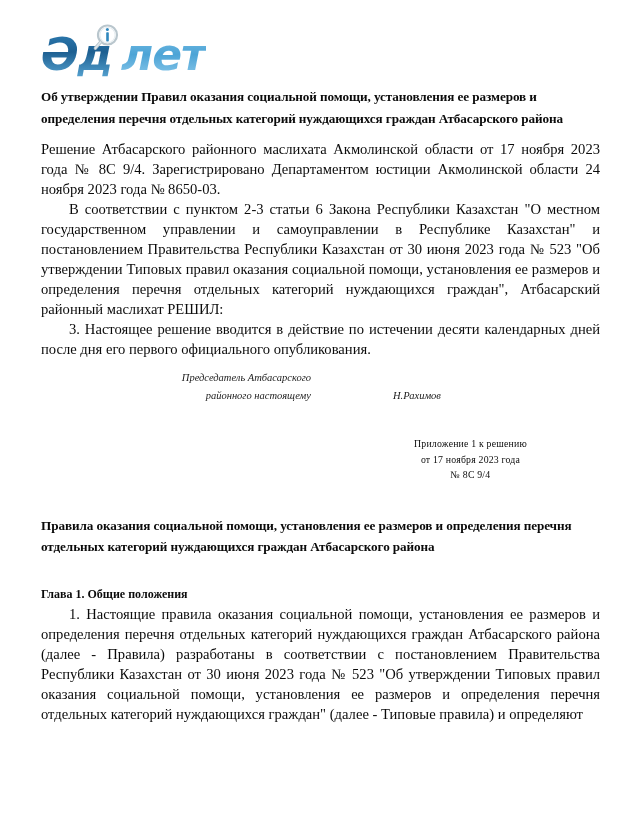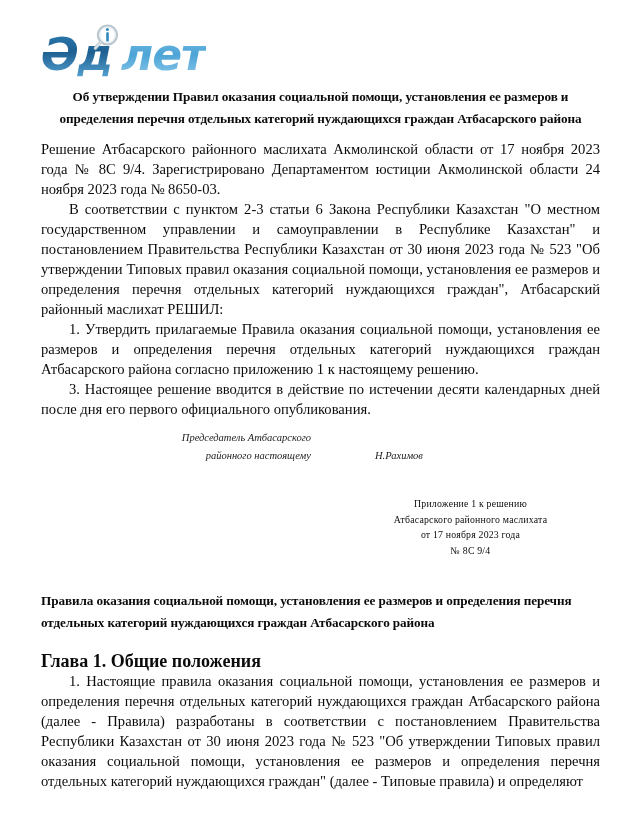--- a/index.html
+++ b/index.html
@@ -73,21 +73,21 @@
     height: 27px;
     pointer-events: none;
   }
 
   
   .doc-title {
     font-family: "Liberation Serif", serif;
     font-weight: 700;
     font-size: 13.2px;
     line-height: 21.5px;
-    text-align: center;
+    text-align: left;
     margin: 0 0 10px 0;
     letter-spacing: -0.1px;
   }
   p.body-text {
     font-size: 14.6px;
     line-height: 20px;
     text-align: justify;
     text-justify: inter-word;
     margin: 0;
     hyphens: none;
@@ -113,21 +113,21 @@
     position: absolute;
     left: 10px;
     top: 0;
     width: 260px;
     text-align: right;
   }
   .sig-role .l1 { padding-left: 18px; }
   .sig-role .l2 { padding-left: 0px; }
   .sig-name {
     position: absolute;
-    left: 334px;
+    left: 352px;
     top: 18px;
     white-space: nowrap;
   }
 
   
   .appendix {
     margin-top: 25px;
     text-align: center;
     font-size: 9.8px;
     line-height: 15.5px;
@@ -138,23 +138,23 @@
 
   
   .rules-title {
     margin-top: 32px;
     font-weight: 700;
     font-size: 13.2px;
     line-height: 21.5px;
     letter-spacing: -0.1px;
   }
   .chapter-title {
-    margin-top: 18px;
-    font-weight: 700;
-    font-size: 18px;
+    margin-top: 26px;
+    font-weight: 700;
+    font-size: 12px;
     line-height: 20px;
   }
   .final-para {
     margin-top: 20px;
   }
 </style>
 </head>
 <body>
 
 <div class="page">
@@ -172,34 +172,32 @@
       </svg>
     </div>
   </div>
 
   <div class="doc-title">Об утверждении Правил оказания социальной помощи, установления ее размеров и определения перечня отдельных категорий нуждающихся граждан Атбасарского района</div>
 
   <p class="body-text reg-para">Решение Атбасарского районного маслихата Акмолинской области от 17 ноября 2023 года № 8С 9/4. Зарегистрировано Департаментом юстиции Акмолинской области 24 ноября 2023 года № 8650-03.</p>
 
   <p class="body-text indent">В соответствии с пунктом 2-3 статьи 6 Закона Республики Казахстан "О местном государственном управлении и самоуправлении в Республике Казахстан" и постановлением Правительства Республики Казахстан от 30 июня 2023 года № 523 "Об утверждении Типовых правил оказания социальной помощи, установления ее размеров и определения перечня отдельных категорий нуждающихся граждан", Атбасарский районный маслихат РЕШИЛ:</p>
 
-  <p class="body-text indent">1. Утвердить прилагаемые Правила оказания социальной помощи, установления ее размеров и определения перечня отдельных категорий нуждающихся граждан Атбасарского района согласно приложению 1 к настоящему решению.</p>
   <p class="body-text indent">3. Настоящее решение вводится в действие по истечении десяти календарных дней после дня его первого официального опубликования.</p>
 
   <div class="sig-block">
     <div class="sig-role">
       <div class="l1">Председатель Атбасарского</div>
       <div class="l2">районного настоящему</div>
     </div>
     <div class="sig-name">Н.Рахимов</div>
   </div>
 
   <div class="appendix">
     <div>Приложение 1 к решению</div>
-    <div>Атбасарского районного маслихата</div>
     <div>от 17 ноября 2023 года</div>
     <div>№ 8С 9/4</div>
   </div>
 
   <div class="rules-title">Правила оказания социальной помощи, установления ее размеров и определения перечня отдельных категорий нуждающихся граждан Атбасарского района</div>
   <div class="chapter-title">Глава 1. Общие положения</div>
 
   <p class="body-text indent final-para">1. Настоящие правила оказания социальной помощи, установления ее размеров и определения перечня отдельных категорий нуждающихся граждан Атбасарского района (далее - Правила) разработаны в соответствии с постановлением Правительства Республики Казахстан от 30 июня 2023 года № 523 "Об утверждении Типовых правил оказания социальной помощи, установления ее размеров и определения перечня отдельных категорий нуждающихся граждан" (далее - Типовые правила) и определяют</p>
 
 </div>

